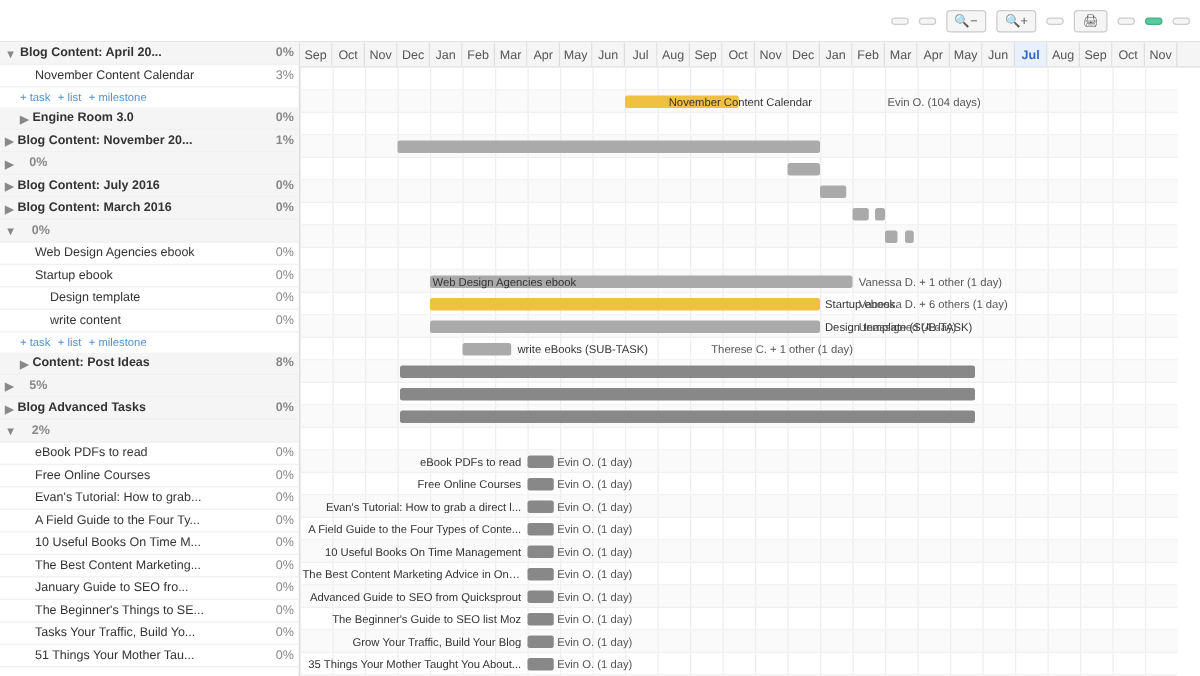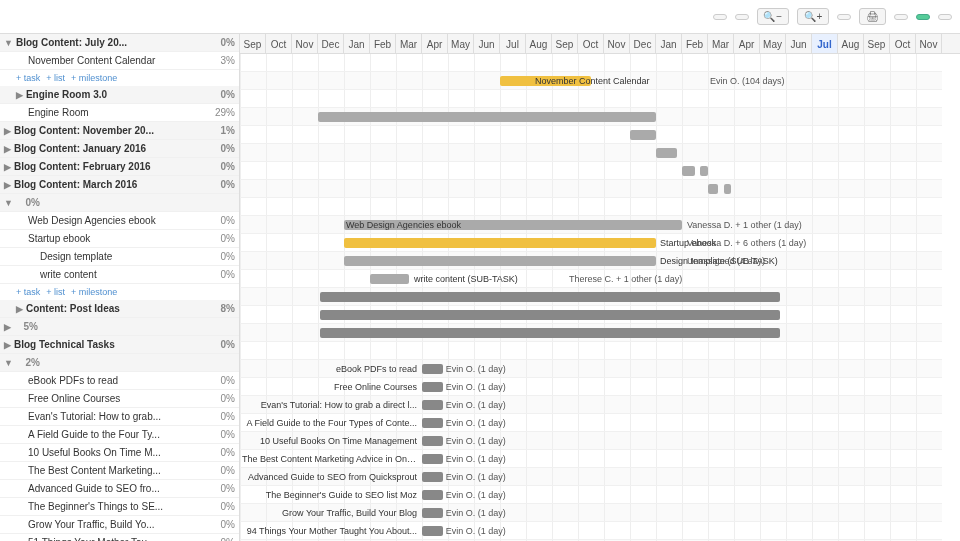--- a/index.html
+++ b/index.html
@@ -201,56 +201,50 @@
   <button class="toolbar-btn"></button>
   <button class="toolbar-btn green"></button>
   <button class="toolbar-btn"></button>
 </div>
 
 <div id="main">
   <div id="sidebar">
 
   <div class="sidebar-row group-header">
         <span class="expand-icon">▼</span>
-        <span class="row-name">Blog Content: July 20...</span>
+        <span class="row-name">Blog Content: April 20...</span>
         <span class="row-pct">0%</span>
       </div>
       <div class="sidebar-row sub-row">
         <span style="display:inline-block;width:12px;"></span>
         <span class="row-name">November Content Calendar</span>
         <span class="row-pct">3%</span>
       </div>
       <div class="add-row">
         <span class="add-btn">+ task</span>
       <span class="add-btn">+ list</span>
       <span class="add-btn">+ milestone</span>
       </div>
       <div class="sidebar-row group-header sub-row">
         <span class="expand-icon">▶</span>
         <span class="row-name">Engine Room 3.0</span>
         <span class="row-pct">0%</span>
       </div>
-      <div class="sidebar-row sub-row">
-        <span style="display:inline-block;width:12px;"></span>
-        <span class="row-name">Engine Room</span>
-        <span class="row-pct">29%</span>
-      </div>
       <div class="sidebar-row group-header">
         <span class="expand-icon">▶</span>
         <span class="row-name">Blog Content: November 20...</span>
         <span class="row-pct">1%</span>
       </div>
       <div class="sidebar-row group-header">
         <span class="expand-icon">▶</span>
-        <span class="row-name">Blog Content: January 2016</span>
         <span class="row-pct">0%</span>
       </div>
       <div class="sidebar-row group-header">
         <span class="expand-icon">▶</span>
-        <span class="row-name">Blog Content: February 2016</span>
+        <span class="row-name">Blog Content: July 2016</span>
         <span class="row-pct">0%</span>
       </div>
       <div class="sidebar-row group-header">
         <span class="expand-icon">▶</span>
         <span class="row-name">Blog Content: March 2016</span>
         <span class="row-pct">0%</span>
       </div>
       <div class="sidebar-row group-header">
         <span class="expand-icon">▼</span>
         <span class="row-pct">0%</span>
@@ -284,21 +278,21 @@
         <span class="expand-icon">▶</span>
         <span class="row-name">Content: Post Ideas</span>
         <span class="row-pct">8%</span>
       </div>
       <div class="sidebar-row group-header">
         <span class="expand-icon">▶</span>
         <span class="row-pct">5%</span>
       </div>
       <div class="sidebar-row group-header">
         <span class="expand-icon">▶</span>
-        <span class="row-name">Blog Technical Tasks</span>
+        <span class="row-name">Blog Advanced Tasks</span>
         <span class="row-pct">0%</span>
       </div>
       <div class="sidebar-row group-header">
         <span class="expand-icon">▼</span>
         <span class="row-pct">2%</span>
       </div>
       <div class="sidebar-row sub-row">
         <span style="display:inline-block;width:12px;"></span>
         <span class="row-name">eBook PDFs to read</span>
         <span class="row-pct">0%</span>
@@ -323,31 +317,31 @@
         <span class="row-name">10 Useful Books On Time M...</span>
         <span class="row-pct">0%</span>
       </div>
       <div class="sidebar-row sub-row">
         <span style="display:inline-block;width:12px;"></span>
         <span class="row-name">The Best Content Marketing...</span>
         <span class="row-pct">0%</span>
       </div>
       <div class="sidebar-row sub-row">
         <span style="display:inline-block;width:12px;"></span>
-        <span class="row-name">Advanced Guide to SEO fro...</span>
+        <span class="row-name">January Guide to SEO fro...</span>
         <span class="row-pct">0%</span>
       </div>
       <div class="sidebar-row sub-row">
         <span style="display:inline-block;width:12px;"></span>
         <span class="row-name">The Beginner's Things to SE...</span>
         <span class="row-pct">0%</span>
       </div>
       <div class="sidebar-row sub-row">
         <span style="display:inline-block;width:12px;"></span>
-        <span class="row-name">Grow Your Traffic, Build Yo...</span>
+        <span class="row-name">Tasks Your Traffic, Build Yo...</span>
         <span class="row-pct">0%</span>
       </div>
       <div class="sidebar-row sub-row">
         <span style="display:inline-block;width:12px;"></span>
         <span class="row-name">51 Things Your Mother Tau...</span>
         <span class="row-pct">0%</span>
       </div>
     </div>
   <div id="gantt">
     <div id="gantt-header" style="position: relative;">
@@ -773,21 +767,21 @@
           <div class="grid-line" style="left: 468px;"></div>
           <div class="grid-line" style="left: 494px;"></div>
           <div class="grid-line" style="left: 520px;"></div>
           <div class="grid-line" style="left: 546px;"></div>
           <div class="grid-line" style="left: 572px;"></div>
           <div class="grid-line" style="left: 598px;"></div>
           <div class="grid-line" style="left: 624px;"></div>
           <div class="grid-line" style="left: 650px;"></div>
           <div class="grid-line" style="left: 676px;"></div>
           <div class="gantt-bar bar-gray" style="left: 130px; width: 39px;"></div>
-          <div class="bar-label" style="left: 174px;">write content (SUB-TASK)</div>
+          <div class="bar-label" style="left: 174px;">write eBooks (SUB-TASK)</div>
           <div class="bar-label" style="left: 329px; font-size: 9px; color: rgb(85, 85, 85);">Therese C. + 1 other (1 day)</div>
         </div>
         <div class="gantt-row" style="width: 702px;">
           <div class="grid-line" style="left: 0px;"></div>
           <div class="grid-line" style="left: 26px;"></div>
           <div class="grid-line" style="left: 52px;"></div>
           <div class="grid-line" style="left: 78px;"></div>
           <div class="grid-line" style="left: 104px;"></div>
           <div class="grid-line" style="left: 130px;"></div>
           <div class="grid-line" style="left: 156px;"></div>
@@ -1212,21 +1206,21 @@
           <div class="grid-line" style="left: 468px;"></div>
           <div class="grid-line" style="left: 494px;"></div>
           <div class="grid-line" style="left: 520px;"></div>
           <div class="grid-line" style="left: 546px;"></div>
           <div class="grid-line" style="left: 572px;"></div>
           <div class="grid-line" style="left: 598px;"></div>
           <div class="grid-line" style="left: 624px;"></div>
           <div class="grid-line" style="left: 650px;"></div>
           <div class="grid-line" style="left: 676px;"></div>
           <div class="gantt-bar bar-gray" style="left: 182px; width: 20.8px; background: rgb(136, 136, 136);"></div>
-          <div class="bar-label" style="left: 2px; font-size: 9px; color: rgb(51, 51, 51); width: 175px; text-align: right; overflow: hidden; text-overflow: ellipsis; white-space: nowrap;">94 Things Your Mother Taught You About...</div>
+          <div class="bar-label" style="left: 2px; font-size: 9px; color: rgb(51, 51, 51); width: 175px; text-align: right; overflow: hidden; text-overflow: ellipsis; white-space: nowrap;">35 Things Your Mother Taught You About...</div>
           <div class="bar-label" style="left: 205.8px; font-size: 9px; color: rgb(85, 85, 85);">Evin O. (1 day)</div>
         </div>
         <div class="gantt-row" style="width: 702px;">
           <div class="grid-line" style="left: 0px;"></div>
           <div class="grid-line" style="left: 26px;"></div>
           <div class="grid-line" style="left: 52px;"></div>
           <div class="grid-line" style="left: 78px;"></div>
           <div class="grid-line" style="left: 104px;"></div>
           <div class="grid-line" style="left: 130px;"></div>
           <div class="grid-line" style="left: 156px;"></div>

